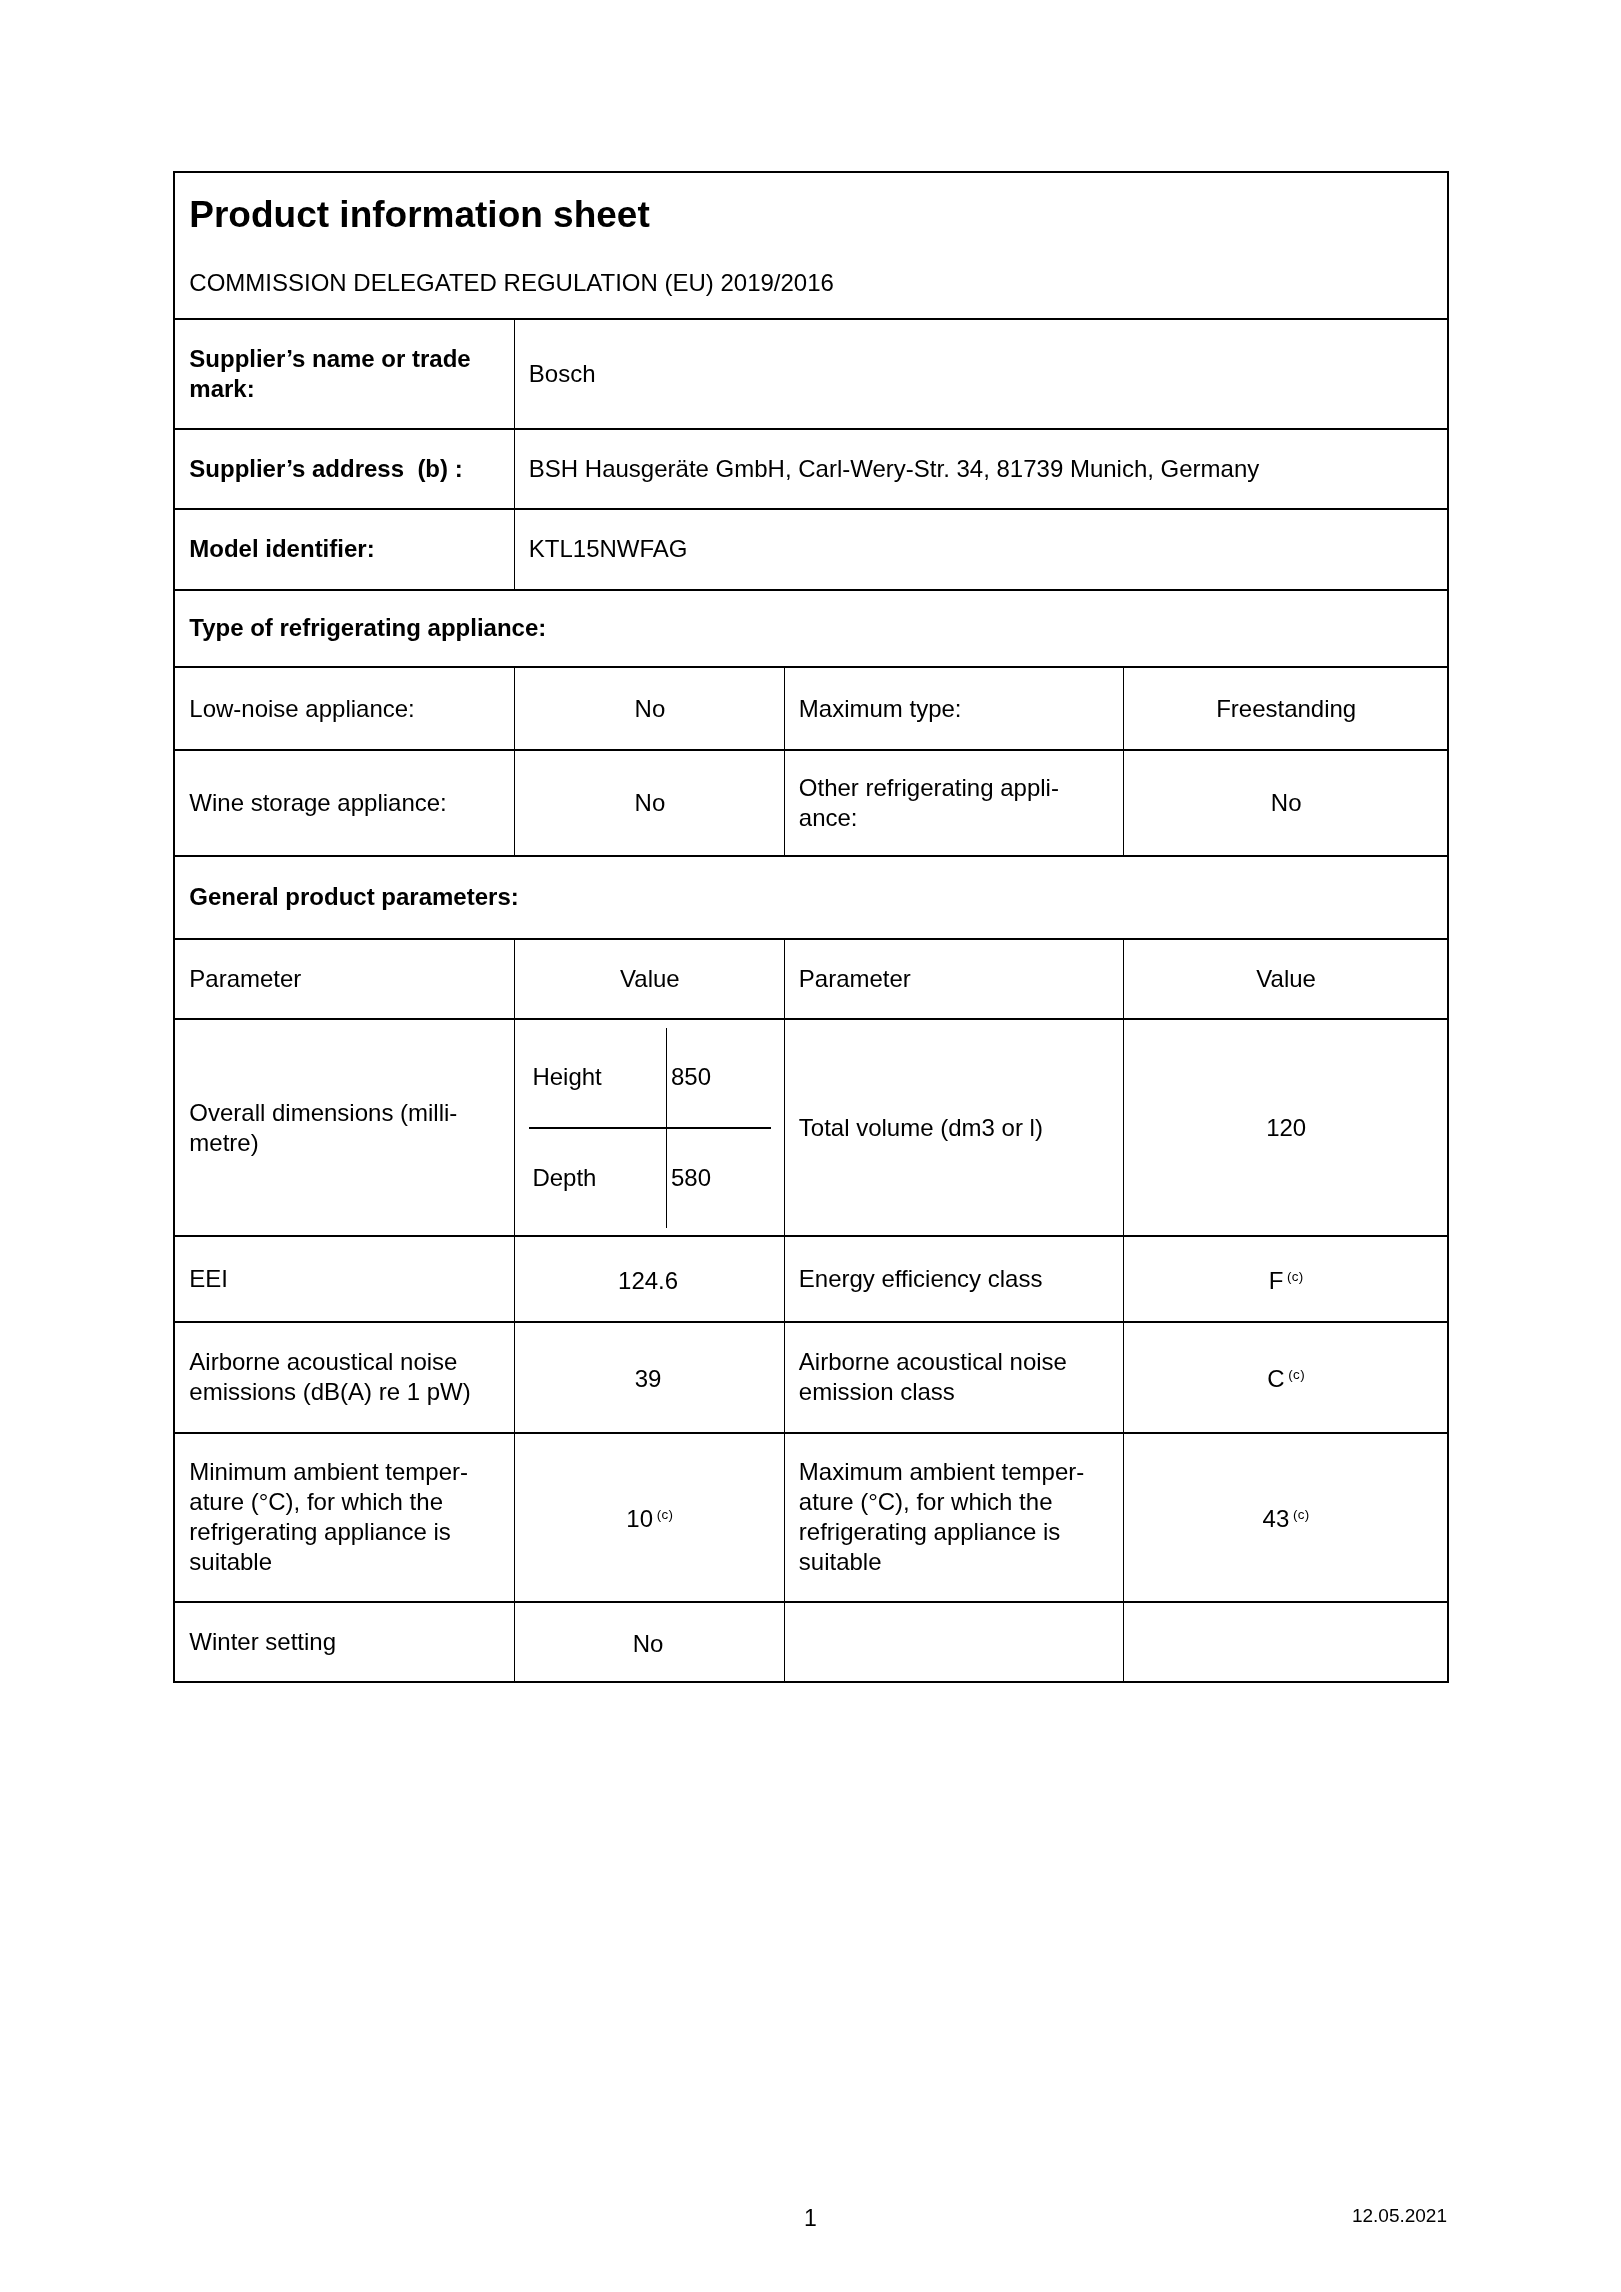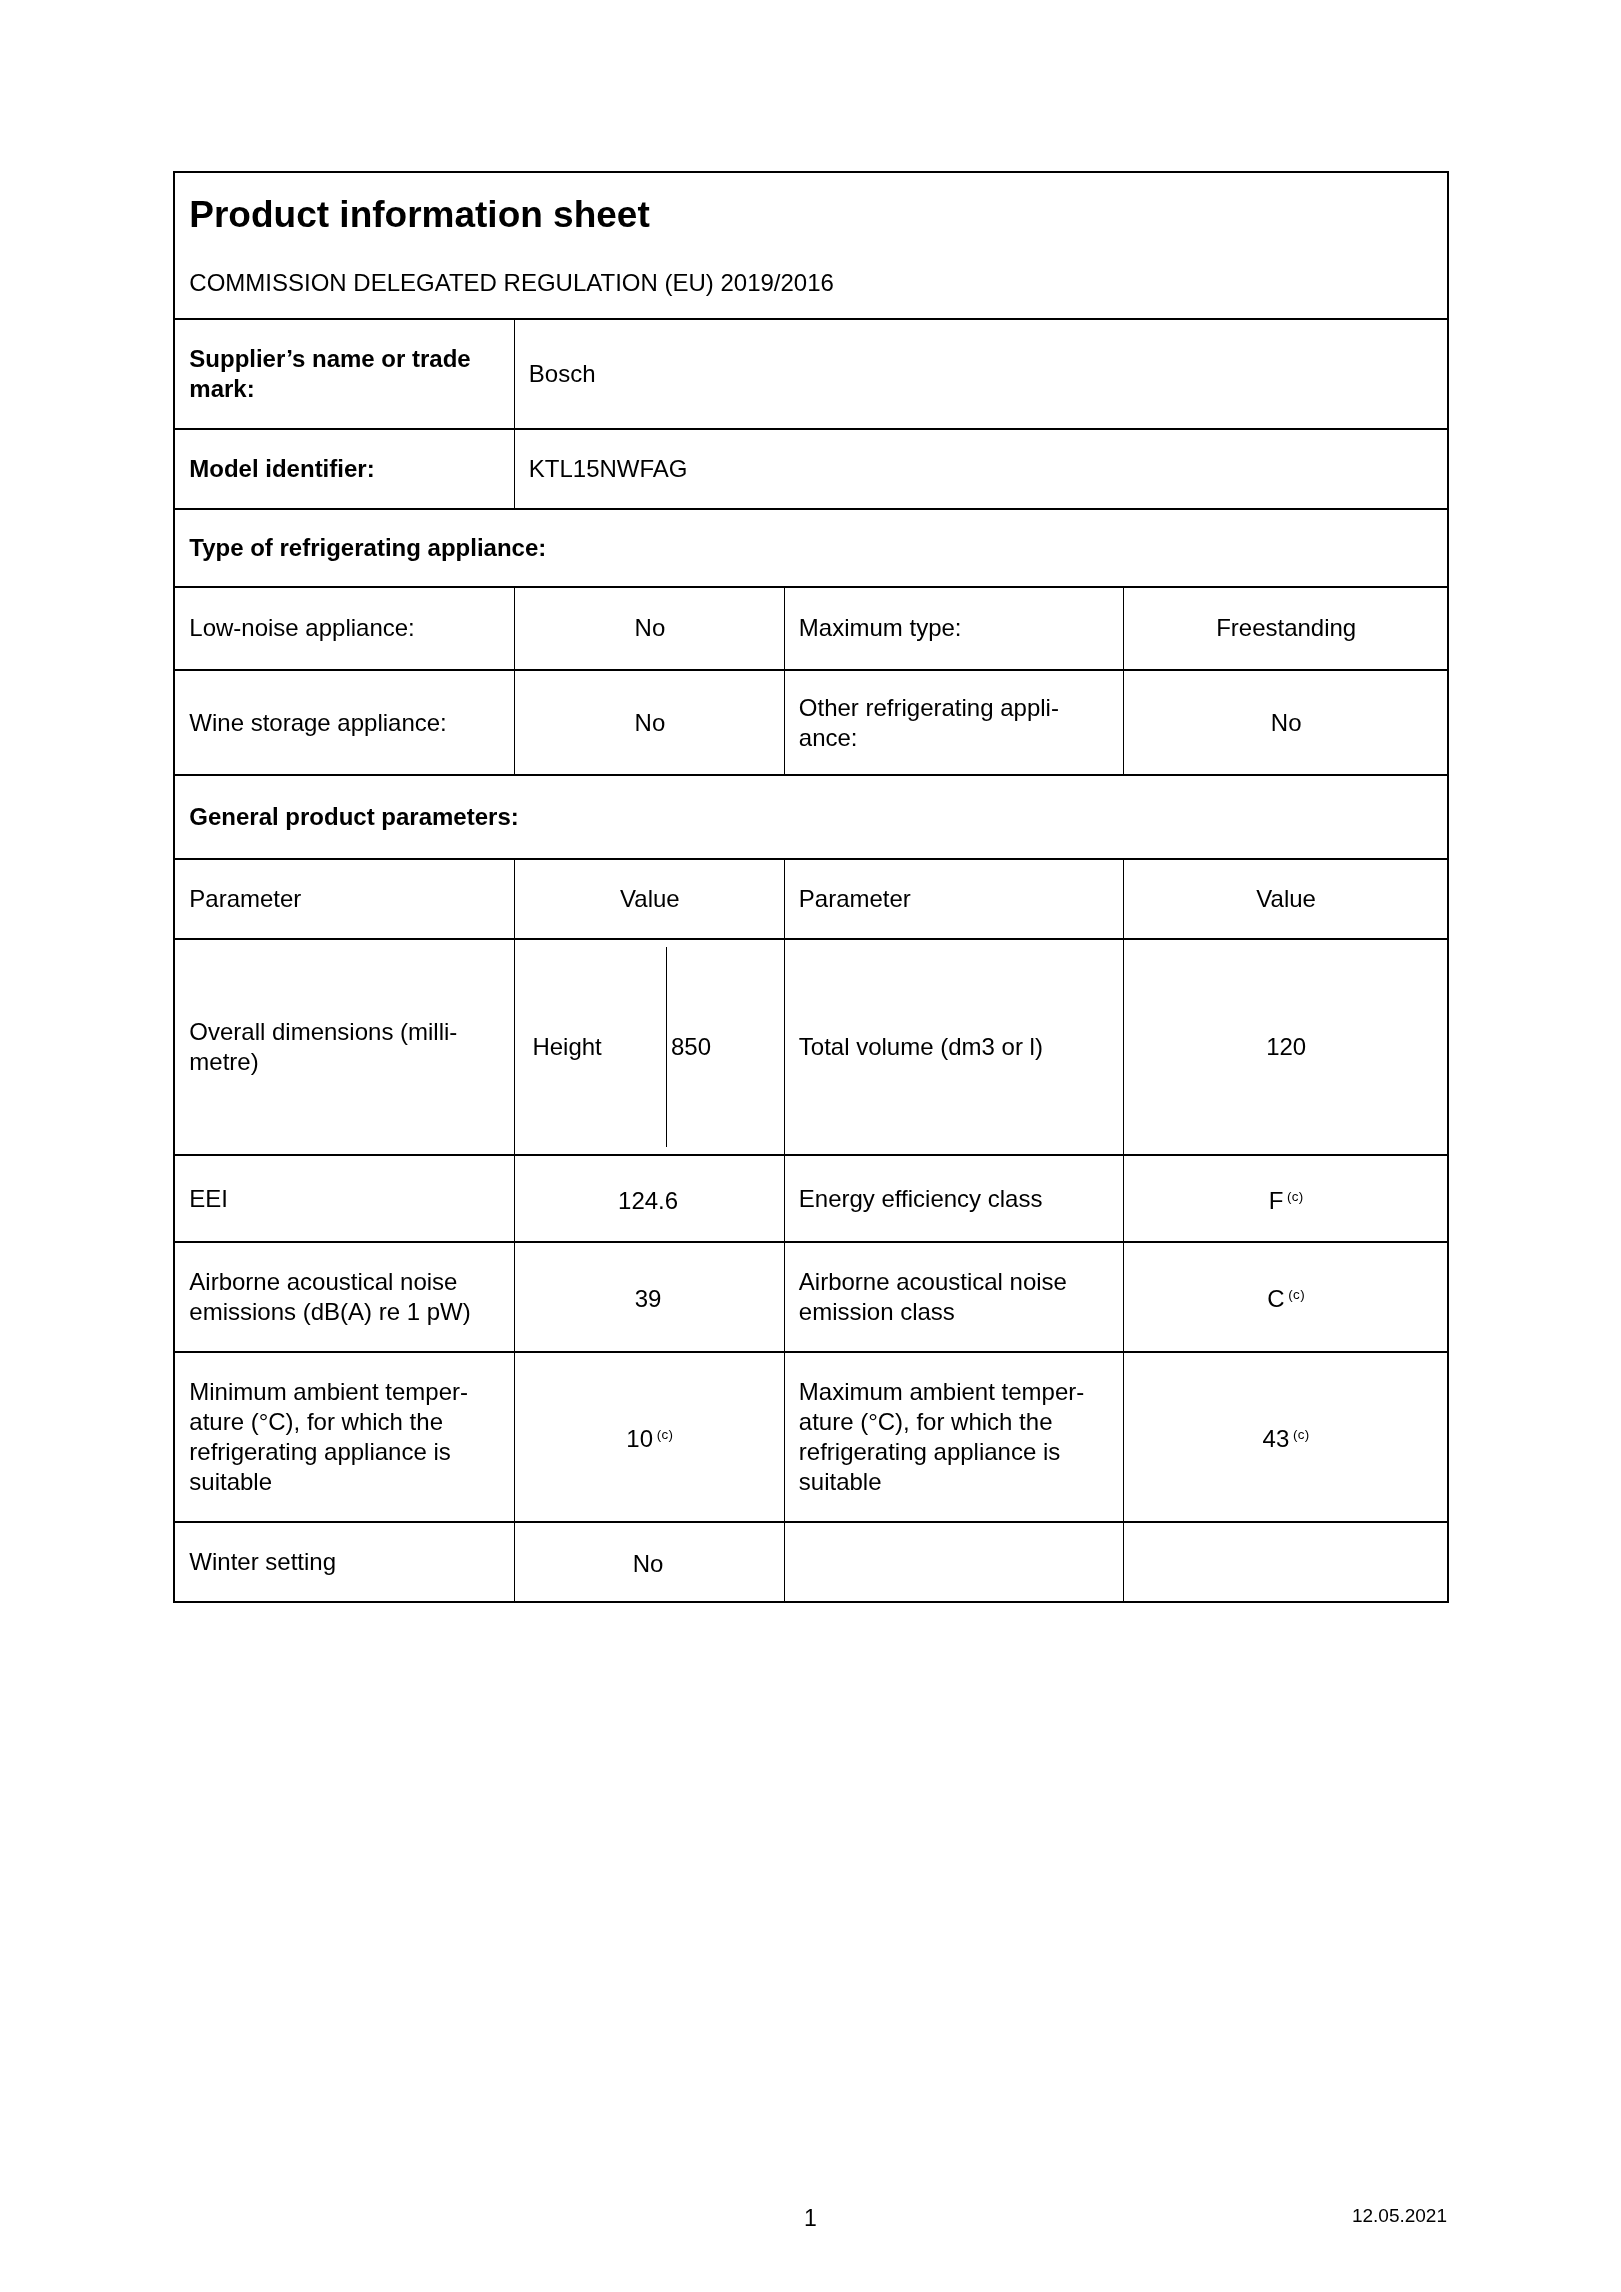--- a/index.html
+++ b/index.html
@@ -135,20 +135,24 @@
         <div class="doc-reg">COMMISSION DELEGATED REGULATION (EU) 2019/2016</div>
       </td>
     </tr>
 
     <tr class="r-name">
       <td class="bold preline">Supplier’s name or trade
 mark:</td>
       <td colspan="3">Bosch</td>
     </tr>
 
+    <tr class="r-addr">
+      <td class="bold preline">Supplier’s address&nbsp; (b) :</td>
+      <td colspan="3">BSH Hausgeräte GmbH, Carl-Wery-Str. 34, 81739 Munich, Germany</td>
+    </tr>
 
     <tr class="r-model">
       <td class="bold">Model identifier:</td>
       <td colspan="3">KTL15NWFAG</td>
     </tr>
 
     <tr class="r-typeh">
       <td colspan="4" class="bold">Type of refrigerating appliance:</td>
     </tr>
 
@@ -185,20 +189,24 @@
         <table class="dims-sub">
           <colgroup>
             <col style="width:57%">
             <col style="width:43%">
           </colgroup>
           <tbody>
             <tr>
               <td class="sub-label">Height</td>
               <td>850</td>
             </tr>
+            <tr>
+              <td class="sub-label">Depth</td>
+              <td>580</td>
+            </tr>
           </tbody>
         </table>
       </td>
       <td>Total volume (dm3 or l)</td>
       <td class="center">120</td>
     </tr>
 
     <tr class="r-eei">
       <td>EEI</td>
       <td class="center"><span>124.6</span><span class="sup"></span></td>

